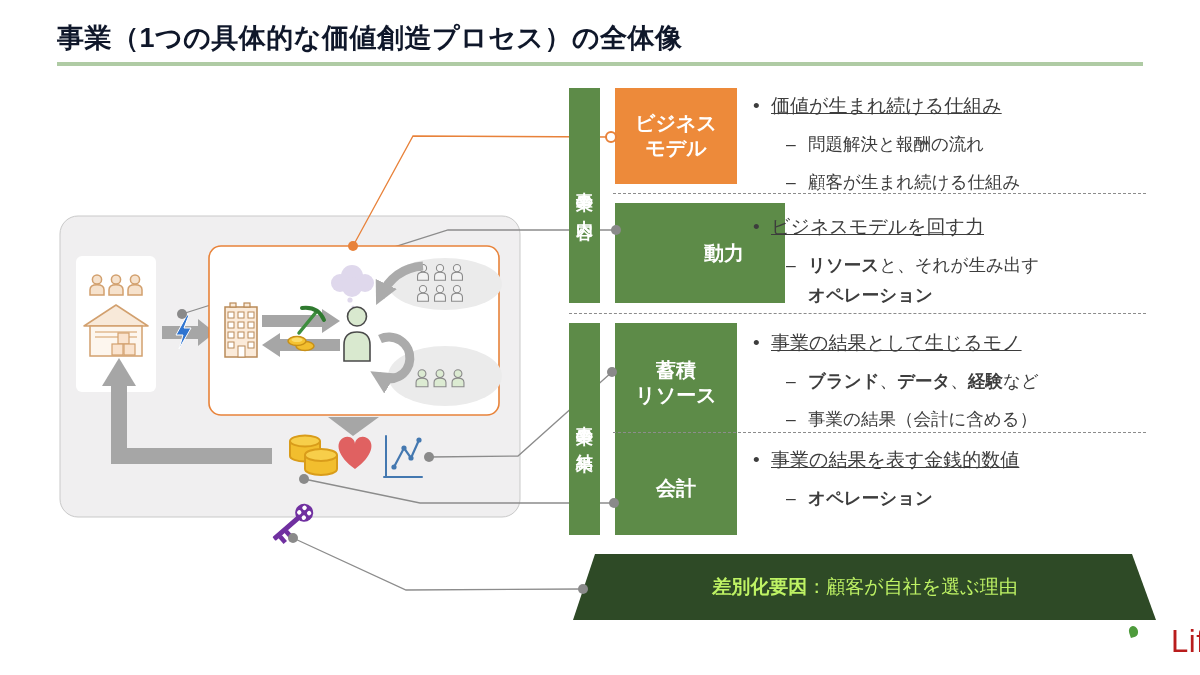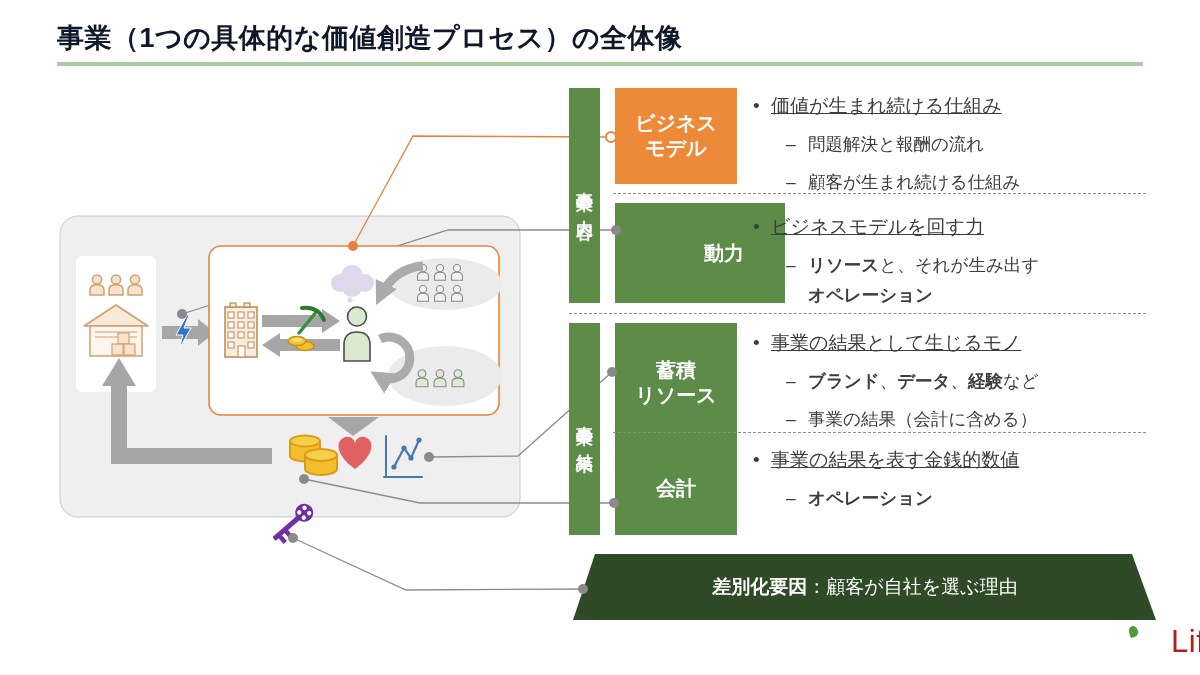--- a/index.html
+++ b/index.html
@@ -36,21 +36,21 @@
   .sec p{margin:0 0 4px 0;}
   .sec .main{font-size:19px;line-height:27px;text-decoration:underline;}
   .sec .sub{font-size:17.5px;line-height:26px;padding-left:33px;margin-top:12px;}
   .sec .cont{font-size:17.5px;line-height:26px;padding-left:55px;}
   .mk{display:inline-block;width:18px;}
   .mk2{display:inline-block;width:22px;}
   .b{font-weight:bold;}
   
   #diff-banner{left:570px;top:554px;width:590px;height:66px;z-index:2;background:#2e4a26;
       clip-path:polygon(25px 0,562px 0,586px 66px,3px 66px);
-      display:flex;align-items:center;justify-content:center;color:#ffffff;font-size:19px;}
+      display:flex;align-items:center;justify-content:center;color:#bef264;font-size:19px;}
   
   #logo{left:1171px;top:624px;z-index:2;font-size:31px;color:#b91c1c;letter-spacing:0.5px;}
   #logo-leaf{left:1129px;top:626px;width:9px;height:11px;background:#4e9b3c;
              border-radius:60% 60% 60% 0;transform:rotate(-18deg);z-index:4;}
   #logo-leaf-back{left:1127px;top:625px;width:12px;height:12px;background:#fff;z-index:3;}
 </style>
 </head>
 <body>
 
 <svg id="diagram-svg" class="abs" width="1200" height="675" viewBox="0 0 1200 675">

